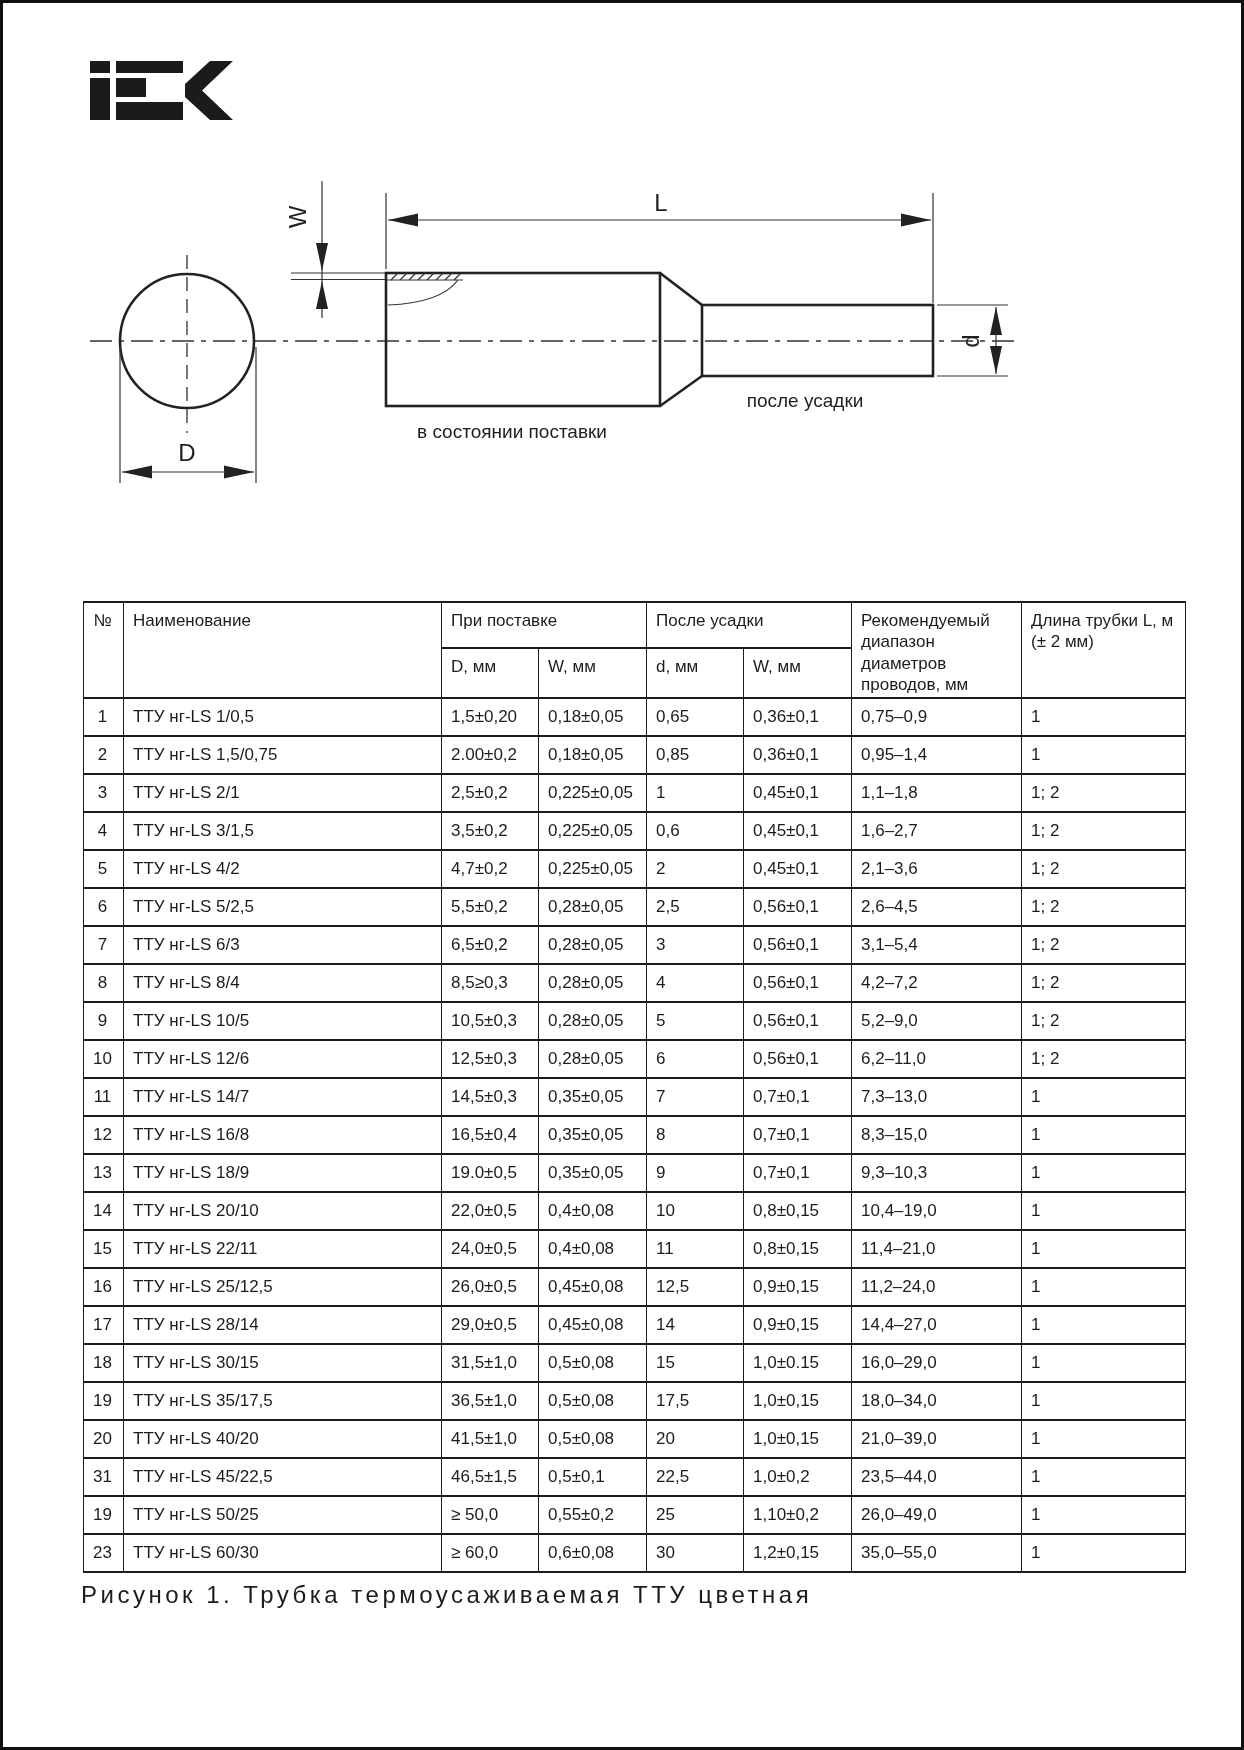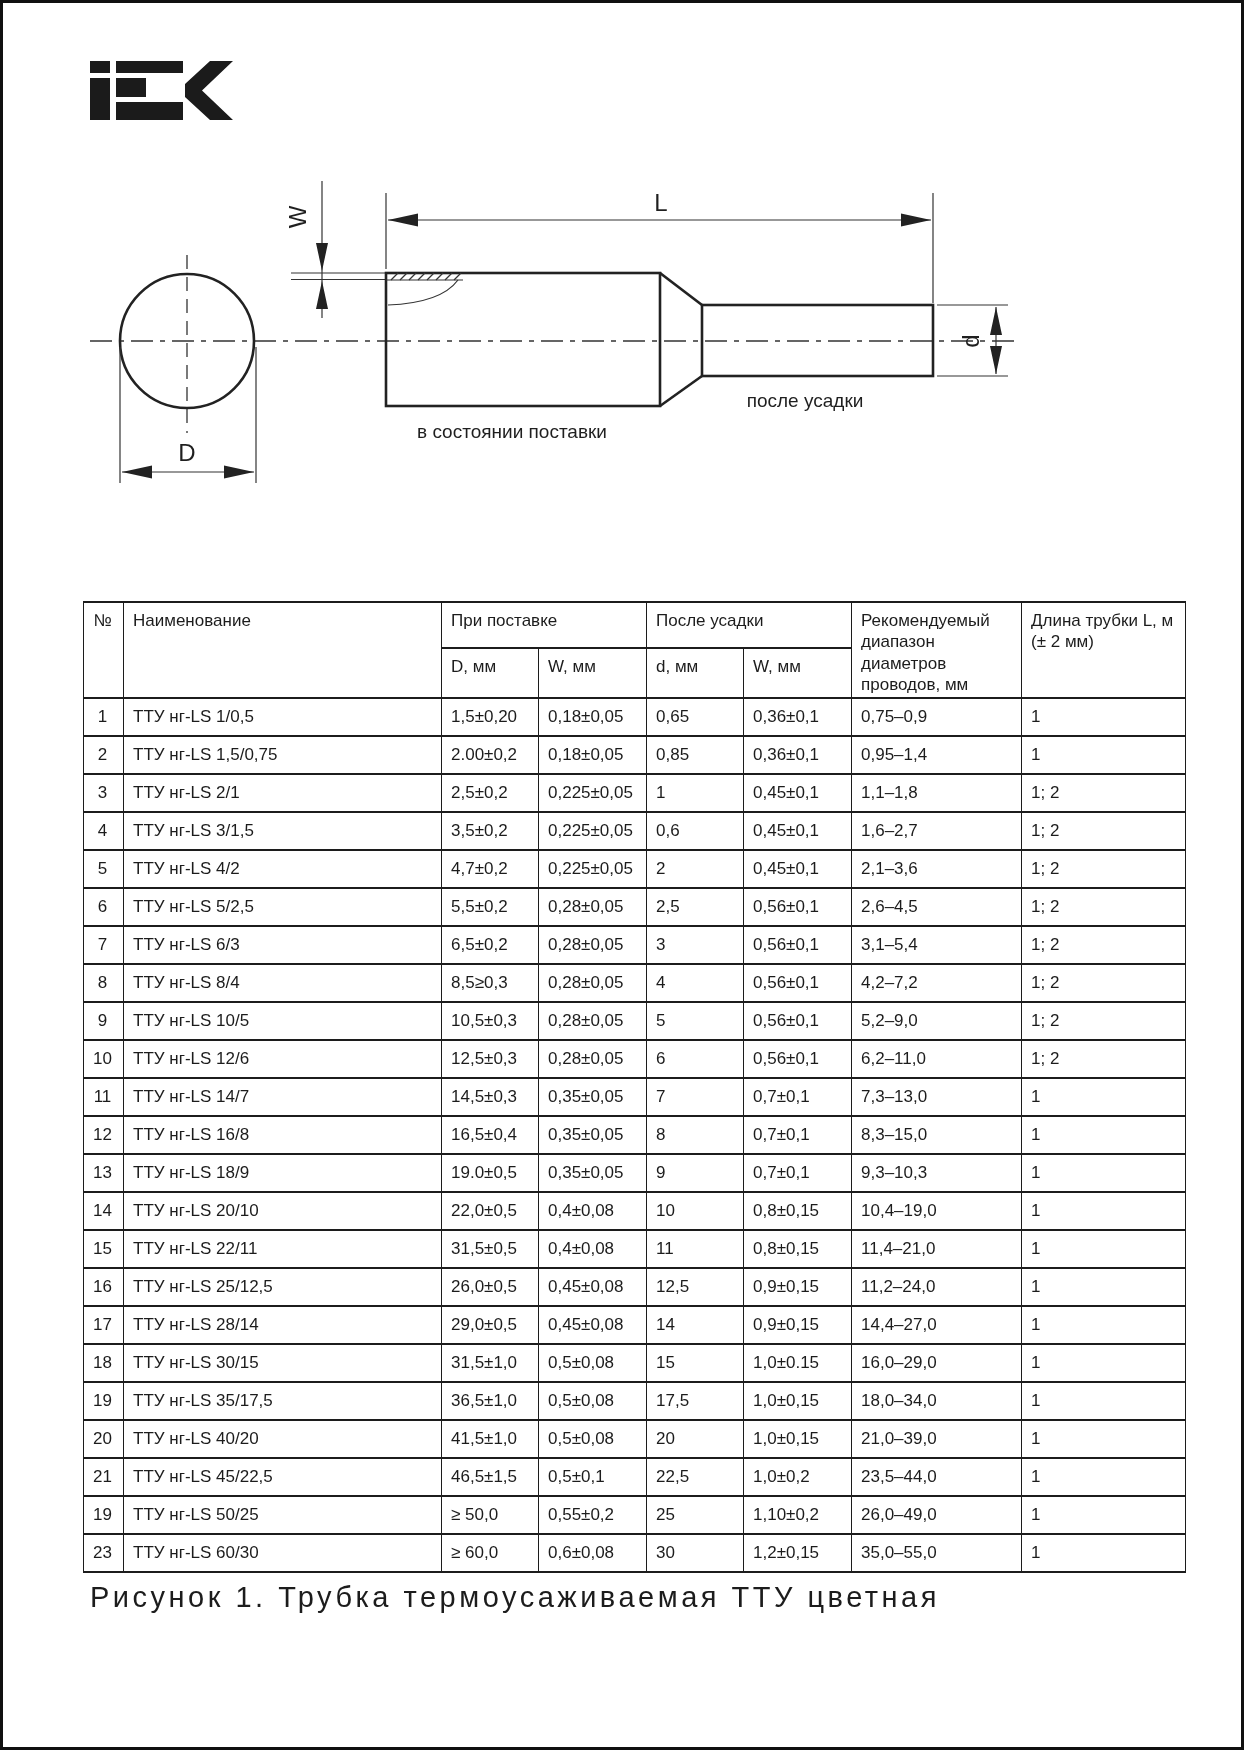--- a/index.html
+++ b/index.html
@@ -43,22 +43,22 @@
     box-sizing:border-box;
     overflow:hidden;
     line-height:1.25;
   }
   .spec-table thead th{vertical-align:top;padding-top:7px;}
   .spec-table thead tr.h1 th{height:40px;}
   .spec-table thead tr.h2 th{height:44px;}
   .spec-table tbody td{height:38px;vertical-align:middle;}
   .spec-table .c-num{text-align:center;padding-left:2px;}
   .caption{
-    position:absolute;left:87px;top:1578px;
-    font-size:29px;
+    position:absolute;left:78px;top:1578px;
+    font-size:24px;
     letter-spacing:3.5px;
     color:#1c1c1c;
     white-space:nowrap;
   }
 </style>
 </head>
 <body>
 
 <div class="page">
 
@@ -293,21 +293,21 @@
       <td>22,0±0,5</td>
       <td>0,4±0,08</td>
       <td>10</td>
       <td>0,8±0,15</td>
       <td>10,4–19,0</td>
       <td>1</td>
     </tr>
         <tr>
       <td class="c-num">15</td>
       <td>ТТУ нг-LS 22/11</td>
-      <td>31,5±0,5</td>
+      <td>24,0±0,5</td>
       <td>0,4±0,08</td>
       <td>11</td>
       <td>0,8±0,15</td>
       <td>11,4–21,0</td>
       <td>1</td>
     </tr>
         <tr>
       <td class="c-num">16</td>
       <td>ТТУ нг-LS 25/12,5</td>
       <td>26,0±0,5</td>
@@ -351,21 +351,21 @@
       <td class="c-num">20</td>
       <td>ТТУ нг-LS 40/20</td>
       <td>41,5±1,0</td>
       <td>0,5±0,08</td>
       <td>20</td>
       <td>1,0±0,15</td>
       <td>21,0–39,0</td>
       <td>1</td>
     </tr>
         <tr>
-      <td class="c-num">21</td>
+      <td class="c-num">31</td>
       <td>ТТУ нг-LS 45/22,5</td>
       <td>46,5±1,5</td>
       <td>0,5±0,1</td>
       <td>22,5</td>
       <td>1,0±0,2</td>
       <td>23,5–44,0</td>
       <td>1</td>
     </tr>
         <tr>
       <td class="c-num">19</td>

